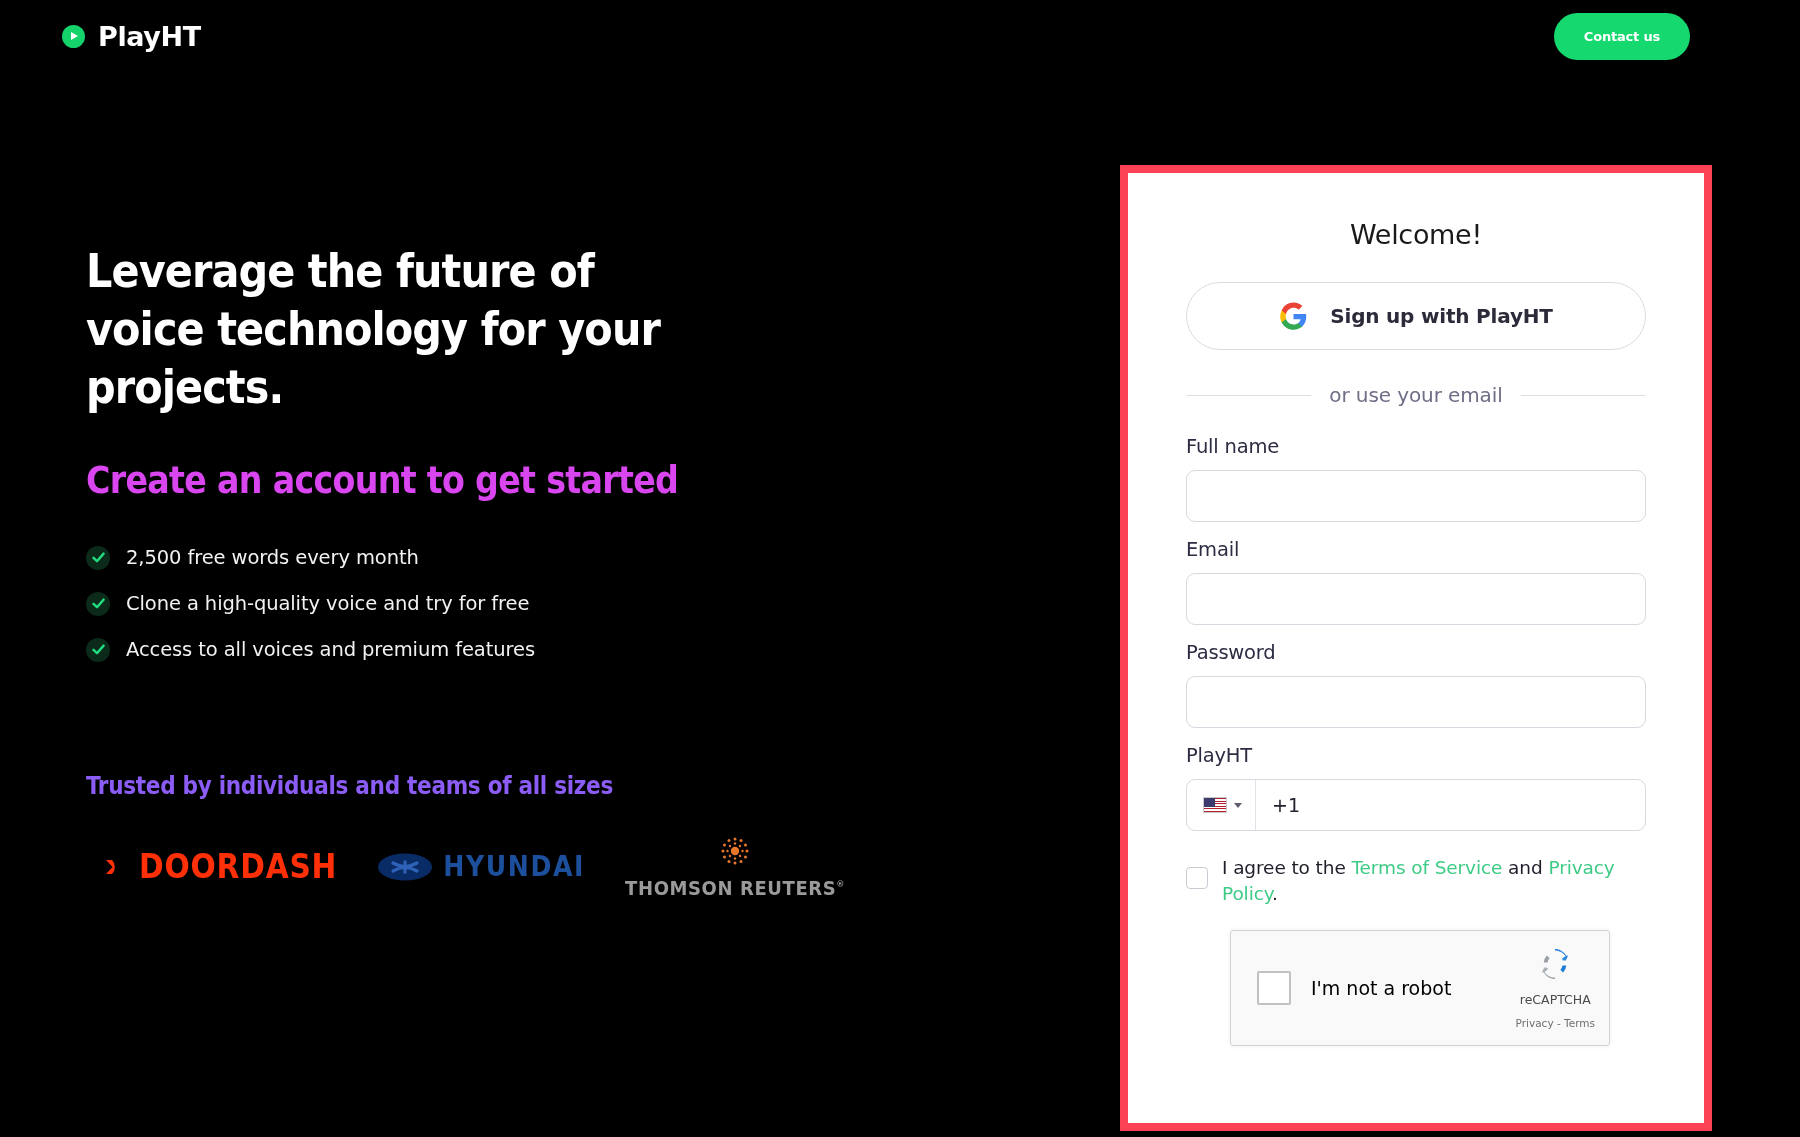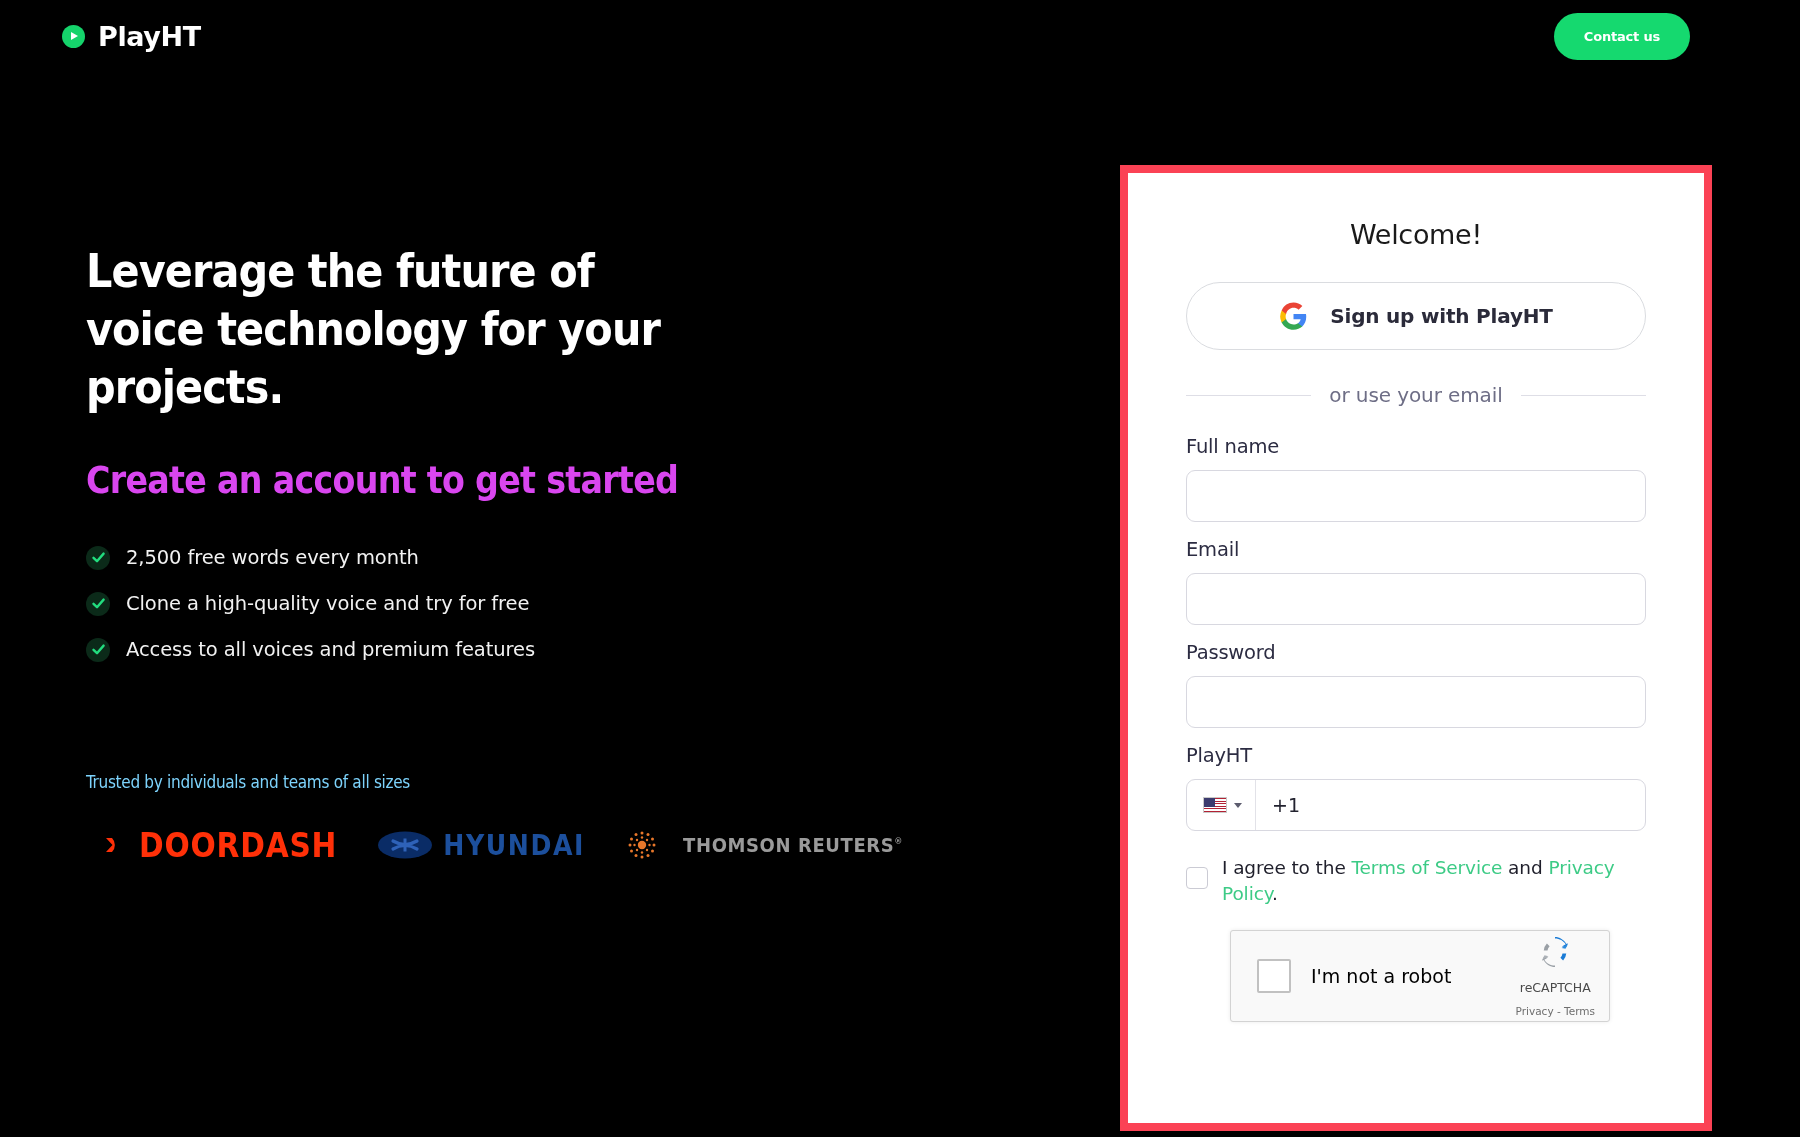--- a/index.html
+++ b/index.html
@@ -132,23 +132,23 @@
 
   .feature-text {
     color: #F2F2F2;
     font-size: 19.5px;
     letter-spacing: -0.1px;
     font-family: "DejaVu Sans", sans-serif;
   }
 
   .trusted-title {
     margin-top: 110px;
-    color: #7dd3fc;
-    font-size: 17px;
-    font-weight: normal;
+    color: #8b5cf6;
+    font-size: 24px;
+    font-weight: bold;
     letter-spacing: -0.3px;
     font-family: "DejaVu Sans Condensed", "Liberation Sans Narrow", "DejaVu Sans", sans-serif;
   }
 
   .logo-row {
     margin-top: 34px;
     display: flex;
     align-items: center;
     gap: 40px;
   }
@@ -178,21 +178,22 @@
     font-size: 28px;
     font-weight: bold;
     letter-spacing: 1.6px;
     font-family: "DejaVu Sans Condensed", "Liberation Sans Narrow", "DejaVu Sans", sans-serif;
   }
 
   
   .logo-thomson {
     display: flex;
     align-items: center;
-    gap: 24px;
+    gap: 8px;
+    flex-direction: column;
   }
   .logo-thomson .tr-text {
     color: #9A9A9A;
     font-size: 20px;
     font-weight: bold;
     letter-spacing: 0.6px;
     font-family: "DejaVu Sans Condensed", "Liberation Sans Narrow", "DejaVu Sans", sans-serif;
   }
   .logo-thomson .tr-text sup { font-size: 9px; vertical-align: super; }
 
@@ -374,21 +375,21 @@
     color: #3DCB86;
     text-decoration: none;
     cursor: pointer;
   }
 
   
   .recaptcha {
     margin-top: 22px;
     margin-left: 44px;
     width: 380px;
-    height: 92px;
+    height: 116px;
     border: 1px solid #D3D3D3;
     border-radius: 3px;
     background: #F9F9F9;
     display: flex;
     align-items: center;
     box-shadow: 0 0 4px rgba(0,0,0,0.08);
     padding: 0 14px 0 26px;
   }
   .rc-box {
     width: 34px; height: 34px;

